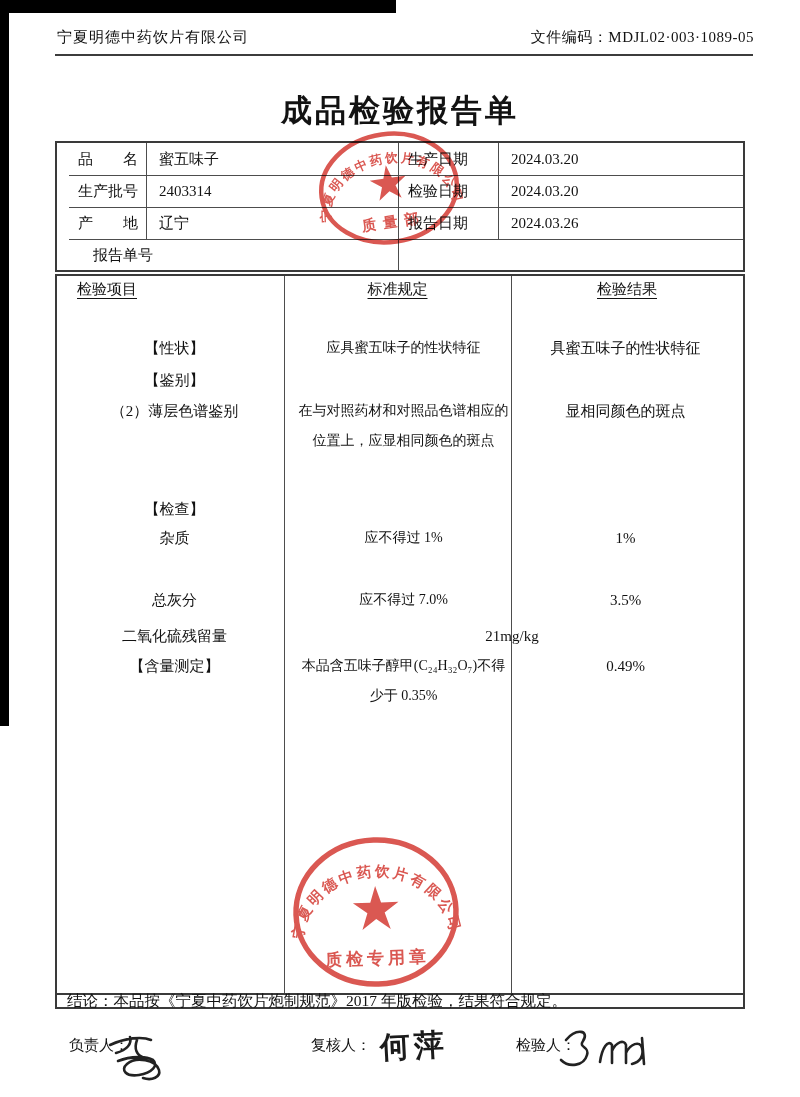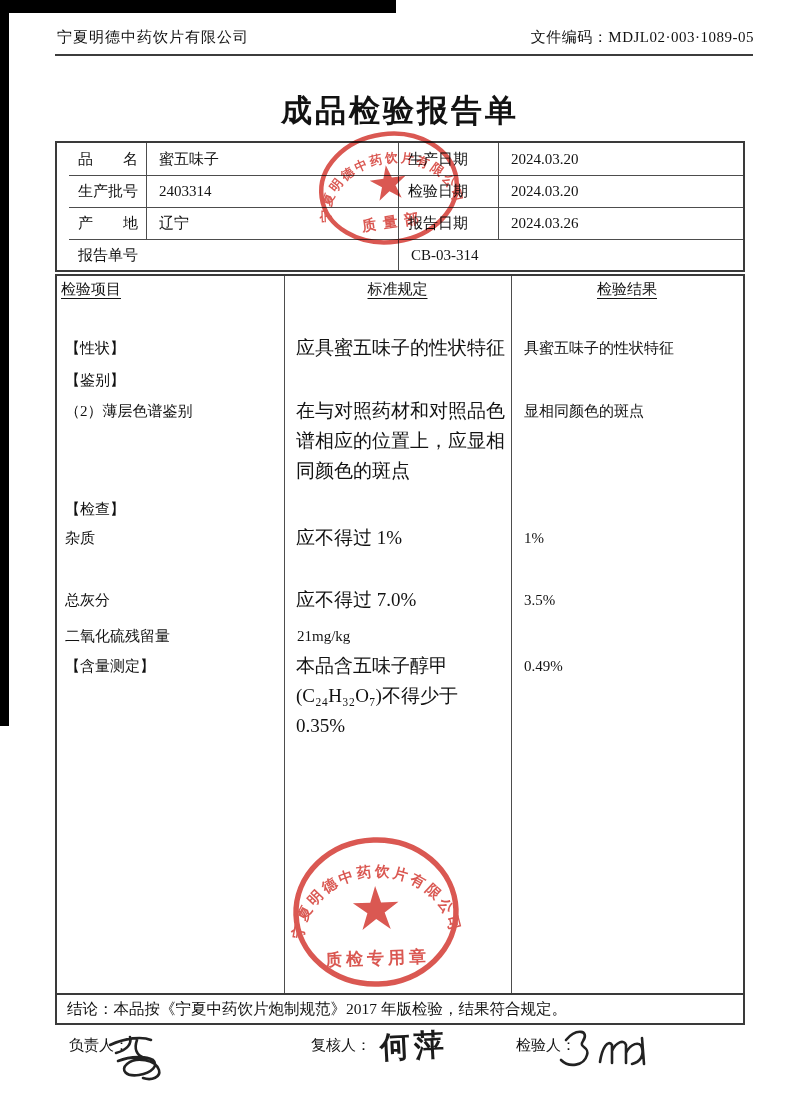--- a/index.html
+++ b/index.html
@@ -23,40 +23,40 @@
   
   .info-table{position:absolute;left:55px;top:141px;width:690px;height:131px;
     border:2px solid #3a3a3a;box-sizing:border-box;display:grid;
     grid-template-columns:78px 252px 100px 1fr;
     grid-template-rows:33px 32px 32px 1fr;font-size:15px;padding-left:12px;}
   .itc{border-right:1px solid #4d4d4d;border-bottom:1px solid #4d4d4d;
     display:flex;align-items:center;padding-left:9px;white-space:pre;box-sizing:border-box;}
   .itc.val{padding-left:12px;}
   .itc.lastcol{border-right:none;}
   .itc.lastrow{border-bottom:none;}
-  .itc.span12{grid-column:1/3;}
+  .itc.span12{grid-column:1/3;margin-left:15px;}
   .itc.span34{grid-column:3/5;}
 
   
   .result-table{position:absolute;left:55px;top:274px;width:690px;height:721px;
     border:2px solid #3a3a3a;box-sizing:border-box;font-size:15px;}
   .vline{position:absolute;top:0;bottom:0;width:1px;background:#4d4d4d;}
   .vline.v1{left:227px;} .vline.v2{left:454px;}
   .rhead{position:absolute;left:0;right:0;top:4px;display:flex;height:28px;}
   .rh{text-decoration:underline;text-underline-offset:4px;}
-  .rh1{width:227px;padding-left:4px;box-sizing:border-box;}
+  .rh1{width:227px;padding-left:20px;box-sizing:border-box;}
   .rh2{width:227px;text-align:center;}
   .rh3{flex:1;text-align:center;}
-  .rrow{position:absolute;left:0;right:16px;display:flex;line-height:30px;}
+  .rrow{position:absolute;left:0;right:16px;display:flex;line-height:30px;text-align:center;}
   .rc1{width:227px;padding-left:8px;box-sizing:border-box;}
-  .rc2{width:227px;padding-left:12px;box-sizing:border-box;font-size:19px;}
+  .rc2{width:227px;padding-left:12px;box-sizing:border-box;font-size:14px;}
   .rc3{flex:1;padding-left:13px;box-sizing:border-box;}
 
   
-  .conclusion{position:absolute;left:55px;top:995px;width:690px;height:30px;
+  .conclusion{position:absolute;left:55px;top:995px;width:690px;height:14px;
     border:2px solid #3a3a3a;border-top:none;box-sizing:border-box;
     display:flex;align-items:center;padding-left:10px;font-size:15.5px;}
 
   
   .sig-row{position:absolute;left:0;top:1030px;width:800px;height:64px;font-size:15px;}
   .sig-label{position:absolute;top:6px;margin-left:19px;}
   .lab-resp{left:50px;} .lab-rev{left:292px;} .lab-insp{left:497px;}
   .sig-name{position:absolute;left:380px;top:-4px;font-size:30px;font-weight:600;
     transform:rotate(-3deg);letter-spacing:4px;color:#1b1b1b;}
   .sig-svg{position:absolute;}
@@ -89,21 +89,20 @@
   <div class="itc val">2403314</div>
   <div class="itc">检验日期</div>
   <div class="itc val lastcol">2024.03.20</div>
 
   <div class="itc">产　　地</div>
   <div class="itc val">辽宁</div>
   <div class="itc">报告日期</div>
   <div class="itc val lastcol">2024.03.26</div>
 
   <div class="itc span12 lastrow">报告单号</div>
-  <div class="itc span34 val lastcol lastrow">CB-03-314</div>
 </div>
 
 <div class="result-table">
   <div class="vline v1"></div>
   <div class="vline v2"></div>
 
   <div class="rhead">
     <div class="rh rh1">检验项目</div>
     <div class="rh rh2">标准规定</div>
     <div class="rh rh3">检验结果</div>

